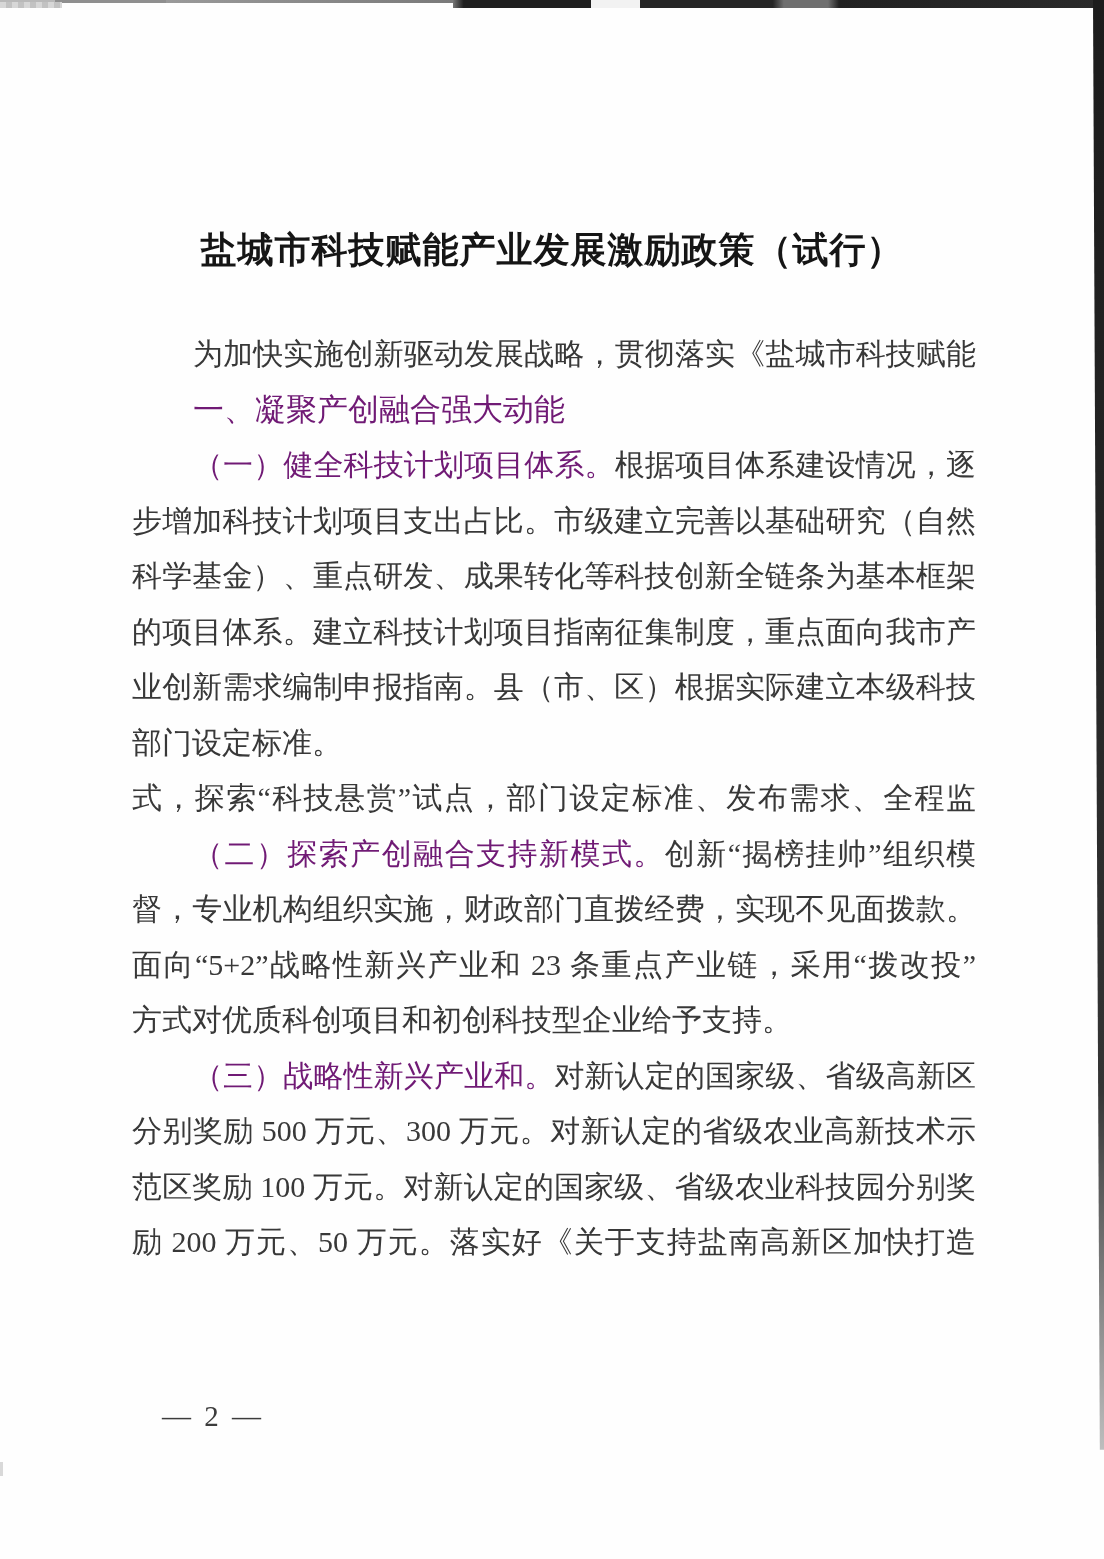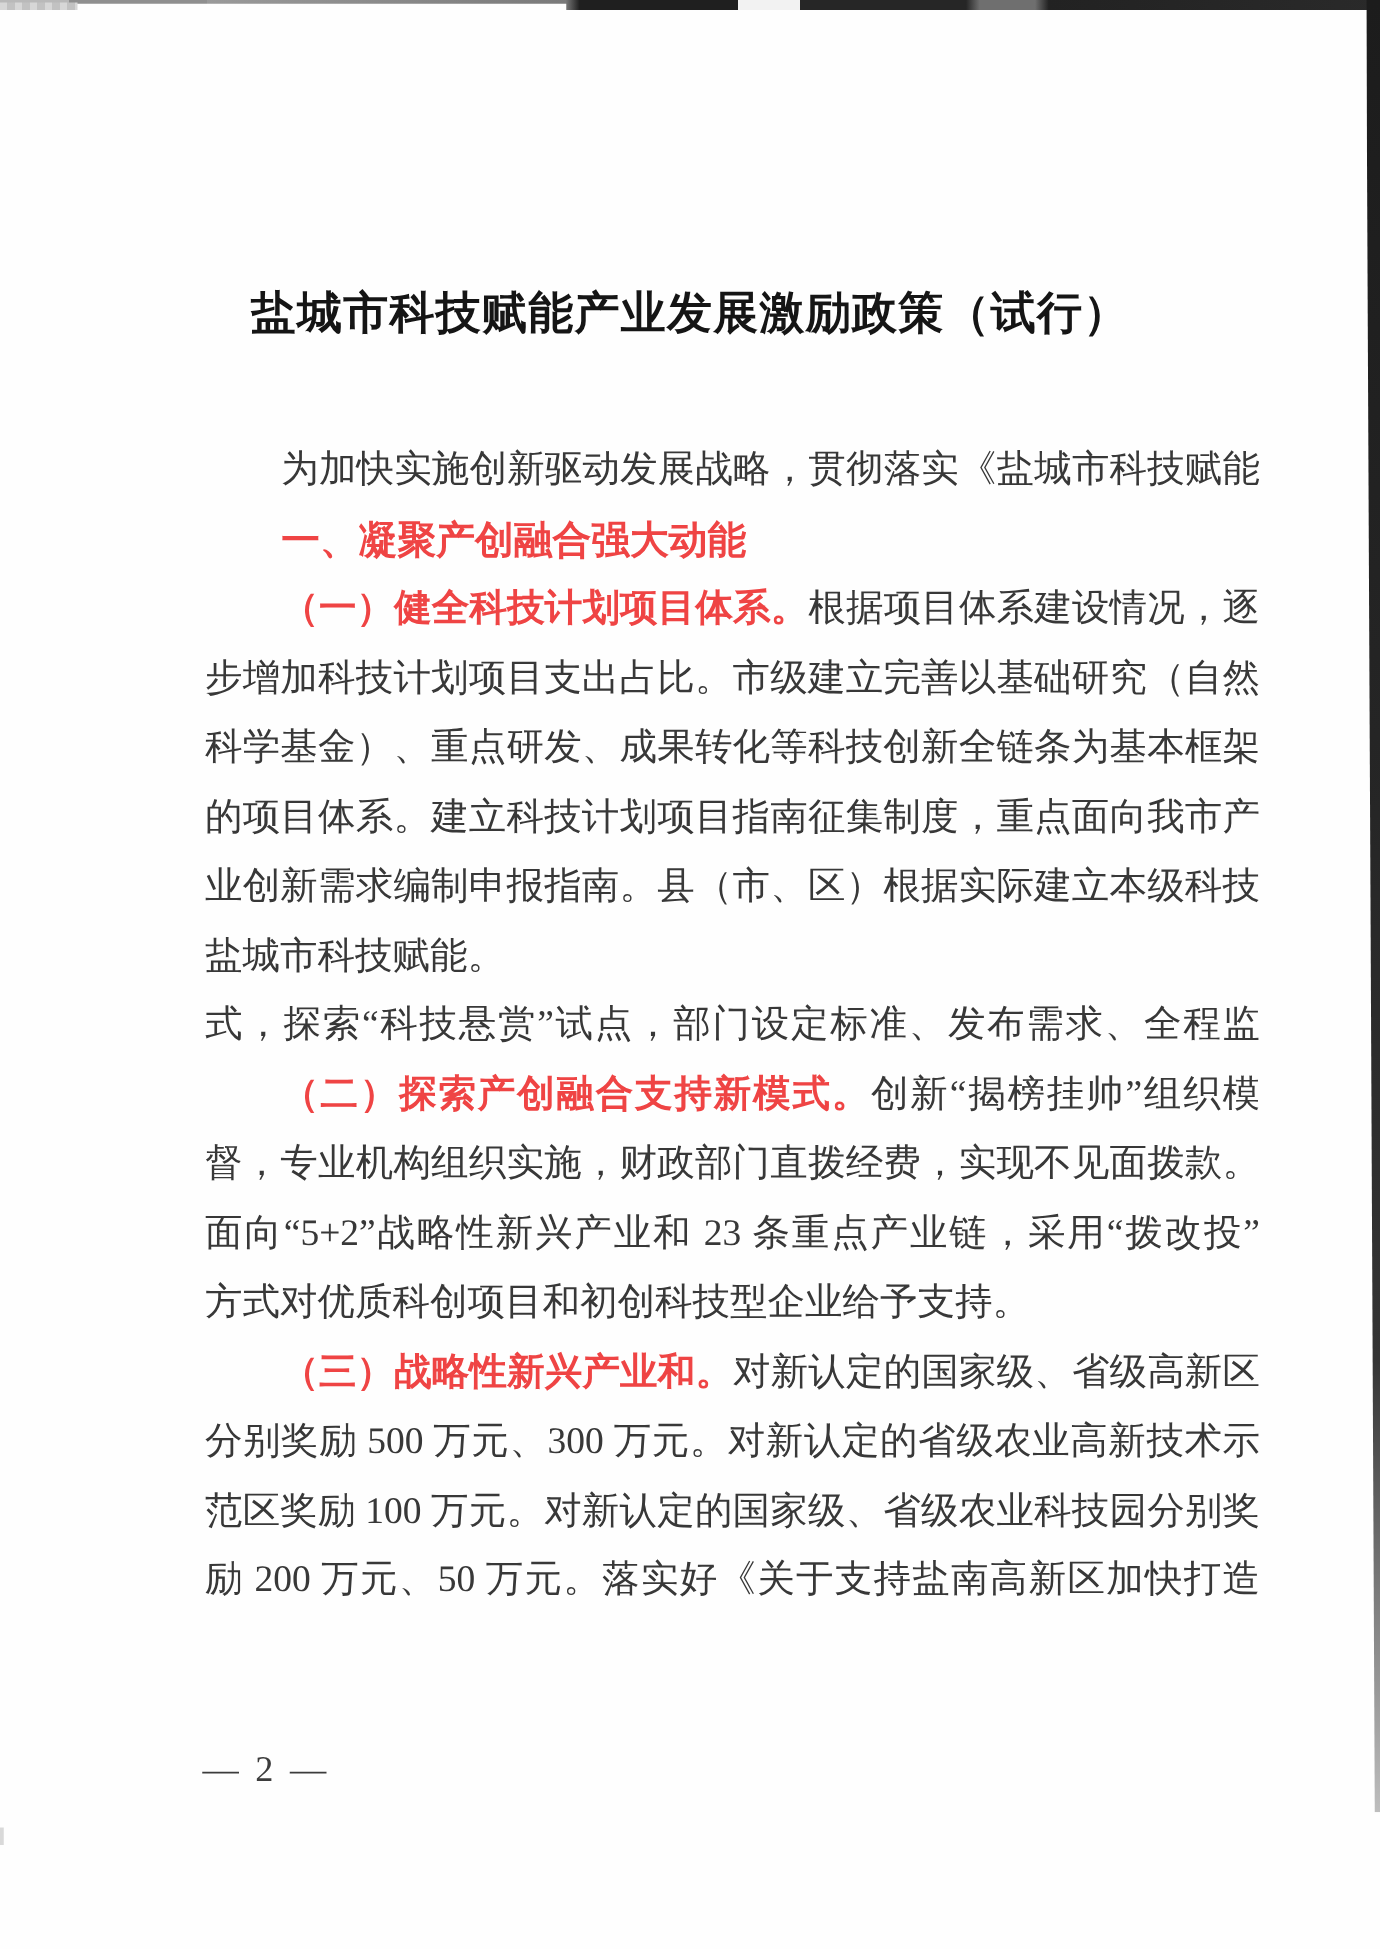--- a/index.html
+++ b/index.html
@@ -64,39 +64,38 @@
     text-align: center;
     font-size: 36px;
     line-height: 52px;
     font-weight: 700;
     letter-spacing: 1px;
     color: #151515;
   }
   .doc-body {
     position: absolute;
     left: 132px;
-    top: 348px;
+    top: 326px;
     width: 844px;
     font-size: 30px;
     color: #383838;
-    margin-left: 32px;
   }
   .para { margin: 0; }
   .line {
     height: 55.5px;
     line-height: 55.5px;
     text-align: justify;
     text-align-last: left;
     overflow: hidden;
   }
   .line.fill { text-align-last: justify; }
   .line.indent { padding-left: 61px; }
   .seg.lead {
-    font-weight: 700;
-    color: #ef4444;
+    font-weight: 400;
+    color: #701a75;
   }
   .para.heading .line {
     font-family: "Liberation Sans", sans-serif;
     font-weight: 700;
     font-size: 31px;
     color: #222222;
   }
   .page-num {
     position: absolute;
     left: 162px;
@@ -125,21 +124,21 @@
       </div>
       <div class="para heading">
         <div class="line indent"><span class="seg lead">一、凝聚产创融合强大动能</span></div>
       </div>
       <div class="para body">
         <div class="line indent fill"><span class="seg lead">（一）健全科技计划项目体系。</span><span class="seg">根据项目体系建设情况，逐</span></div>
         <div class="line fill"><span class="seg">步增加科技计划项目支出占比。市级建立完善以基础研究（自然</span></div>
         <div class="line fill"><span class="seg">科学基金）、重点研发、成果转化等科技创新全链条为基本框架</span></div>
         <div class="line fill"><span class="seg">的项目体系。建立科技计划项目指南征集制度，重点面向我市产</span></div>
         <div class="line fill"><span class="seg">业创新需求编制申报指南。县（市、区）根据实际建立本级科技</span></div>
-        <div class="line"><span class="seg">盐城市科技赋能。</span></div>
+        <div class="line"><span class="seg">部门设定标准。</span></div>
       </div>
       <div class="para body">
         <div class="line fill"><span class="seg">式，探索“科技悬赏”试点，部门设定标准、发布需求、全程监</span></div>
         <div class="line indent fill"><span class="seg lead">（二）探索产创融合支持新模式。</span><span class="seg">创新“揭榜挂帅”组织模</span></div>
         <div class="line fill"><span class="seg">督，专业机构组织实施，财政部门直拨经费，实现不见面拨款。</span></div>
         <div class="line fill"><span class="seg">面向“5+2”战略性新兴产业和 23 条重点产业链，采用“拨改投”</span></div>
         <div class="line"><span class="seg">方式对优质科创项目和初创科技型企业给予支持。</span></div>
       </div>
       <div class="para body">
         <div class="line indent fill"><span class="seg lead">（三）战略性新兴产业和。</span><span class="seg">对新认定的国家级、省级高新区</span></div>

